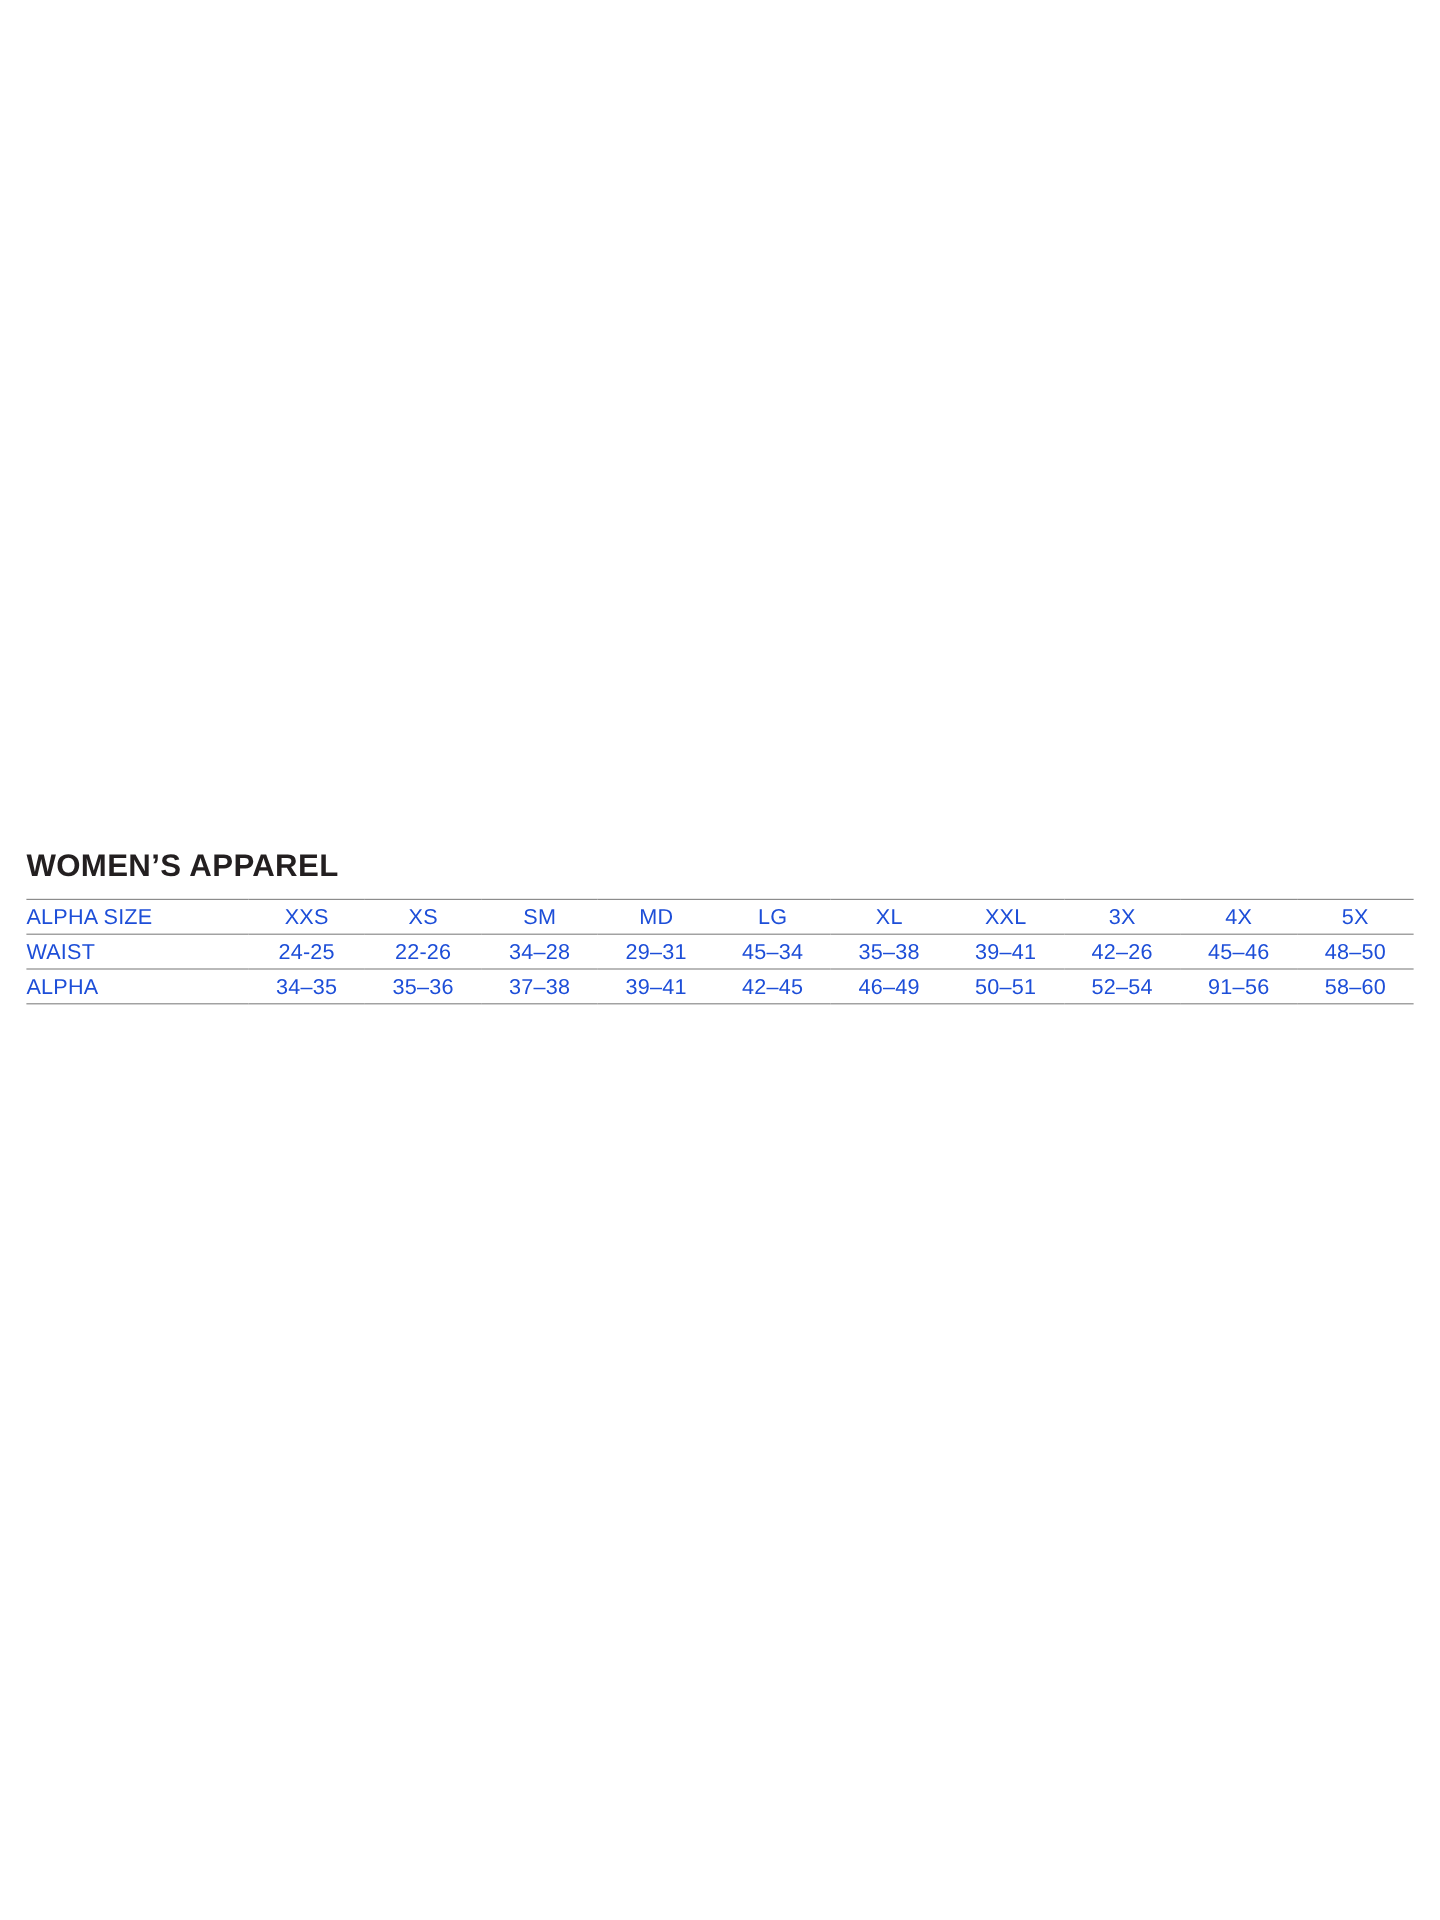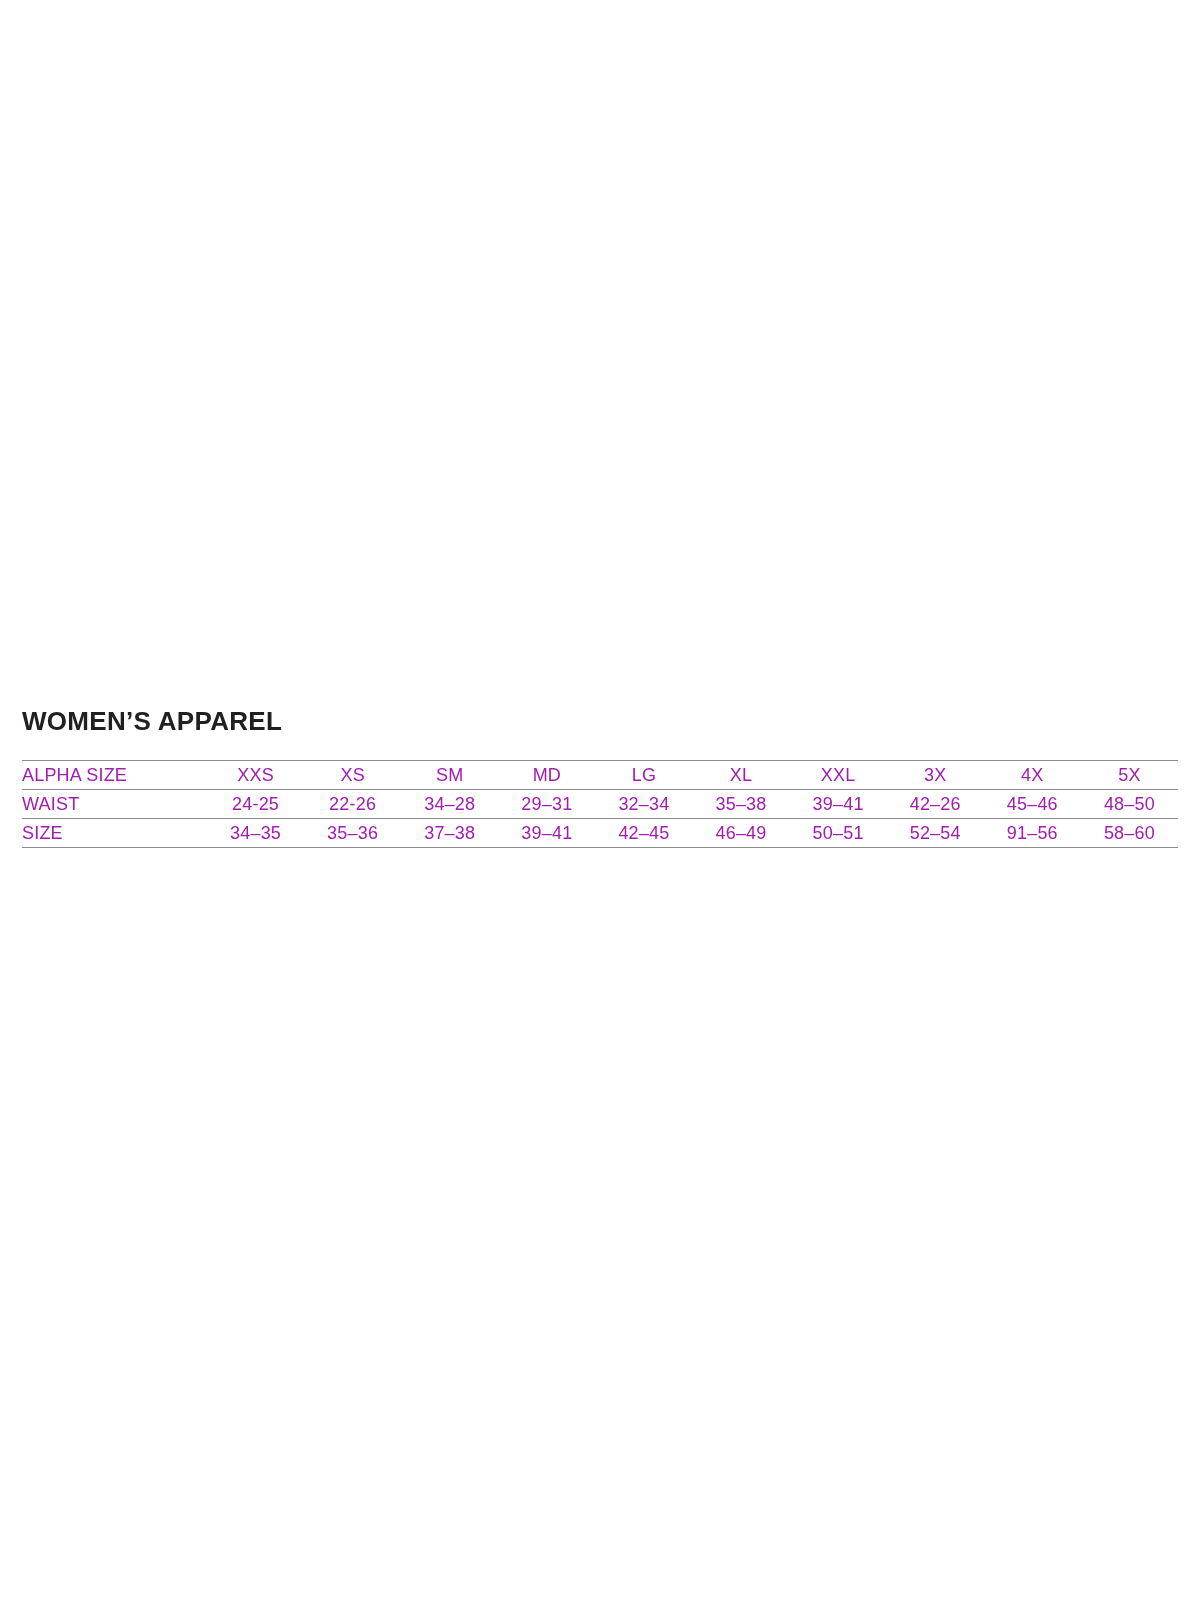--- a/index.html
+++ b/index.html
@@ -16,41 +16,41 @@
   }
   .sheet {
     padding: 708px 22px 0 22px;
     box-sizing: border-box;
   }
   .section-title {
     font-size: 26px;
     font-weight: 700;
     line-height: 1;
     letter-spacing: 0.3px;
-    margin: 0 0 26px 0;
+    margin: 0 0 15px 0;
     color: #231f20;
   }
   table.size-table {
     width: 100%;
     border-collapse: collapse;
     table-layout: fixed;
     border-top: 1px solid #8c8c8c;
     font-size: 18px;
   }
   table.size-table th,
   table.size-table td {
     font-weight: 400;
     height: 28px;
     padding: 0;
     border-bottom: 1px solid #8c8c8c;
     text-align: center;
     letter-spacing: 0.2px;
     white-space: nowrap;
     vertical-align: middle;
-    color: #a21caf;
+    color: #1d4ed8;
   }
   table.size-table .lbl {
     text-align: left;
   }
   col.c-label { width: 185px; }
 </style>
 </head>
 <body>
 
 <div class="sheet">
@@ -86,29 +86,29 @@
         <th>5X</th>
       </tr>
     </thead>
     <tbody>
       <tr>
         <td class="lbl">WAIST</td>
         <td>24-25</td>
         <td>22-26</td>
         <td>34–28</td>
         <td>29–31</td>
-        <td>32–34</td>
+        <td>45–34</td>
         <td>35–38</td>
         <td>39–41</td>
         <td>42–26</td>
         <td>45–46</td>
         <td>48–50</td>
       </tr>
       <tr>
-        <td class="lbl">SIZE</td>
+        <td class="lbl">ALPHA</td>
         <td>34–35</td>
         <td>35–36</td>
         <td>37–38</td>
         <td>39–41</td>
         <td>42–45</td>
         <td>46–49</td>
         <td>50–51</td>
         <td>52–54</td>
         <td>91–56</td>
         <td>58–60</td>

